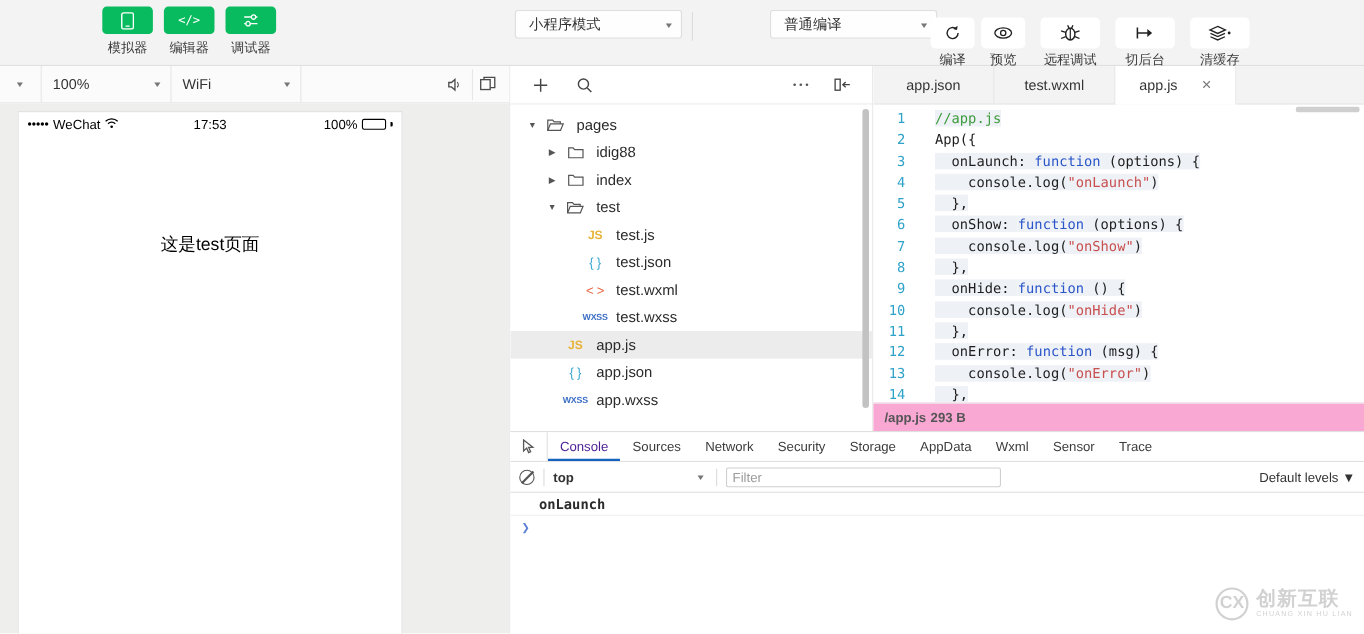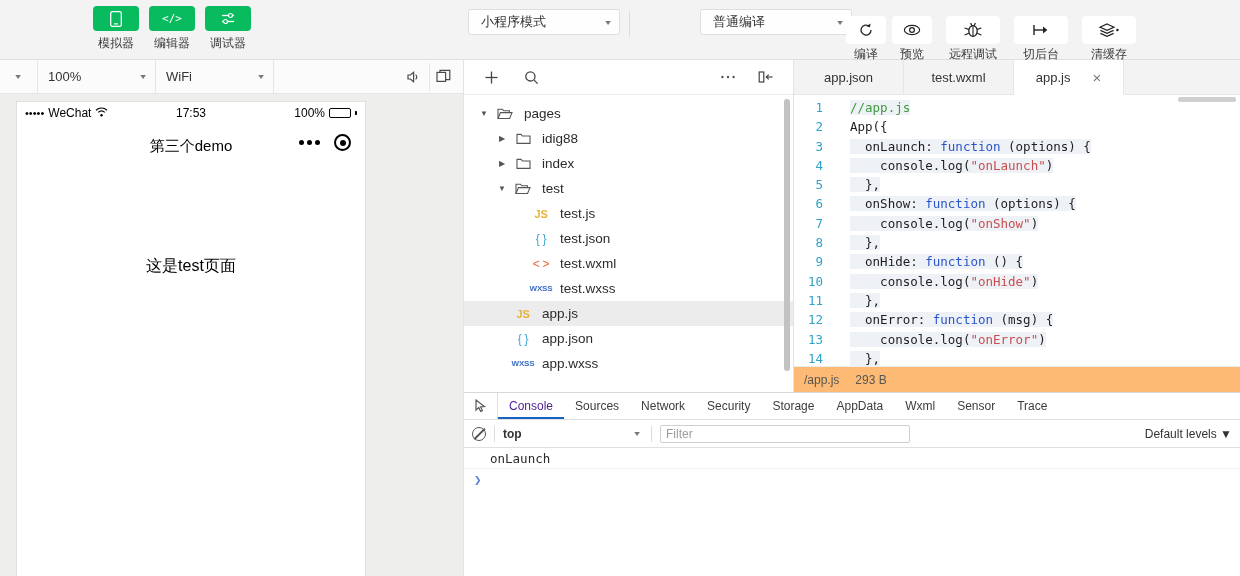--- a/index.html
+++ b/index.html
@@ -147,22 +147,22 @@
         color: #2fa2c9; }
   .ctext { padding-left: 18px; }
   .hl { background: #eef1f6; }
   .c-comment { color: #3d9a3d; }
   .c-kw { color: #2955c9; }
   .c-str { color: #c94f4f; }
   .c-plain { color: #1d1d1d; }
   .ed-scroll { position: absolute; right: 4px; top: 2px; width: 58px; height: 5px;
                background: #cfcfcf; border-radius: 2px; }
   .ed-status { height: 26px; flex: 0 0 26px; display: flex; align-items: center;
-               background: #fdba74; border-top: 1px solid #ededed; font-size: 12px;
-               color: #555; padding-left: 10px; gap: 16px; }
+               background: #f9a8d4; border-top: 1px solid #ededed; font-size: 12px;
+               color: #555; padding-left: 10px; gap: 4px; font-weight: bold; }
 
   
   .devtools { flex: 1 1 auto; display: flex; flex-direction: column;
               border-top: 1px solid #d8d8d8; background: #fff; min-height: 0; }
   .dt-tabs { height: 27px; flex: 0 0 27px; display: flex; align-items: stretch;
              border-bottom: 1px solid #e0e0e0; background: #fff; }
   .dt-cursor { width: 34px; display: flex; align-items: center; justify-content: center;
                border-right: 1px solid #e0e0e0; color: #5a5a5a; cursor: pointer; }
   .dt-tab { display: flex; align-items: center; padding: 0 11px; font-size: 12px;
             color: #3c3c3c; cursor: pointer; }
@@ -176,21 +176,21 @@
   .dt-vsep { width: 1px; height: 16px; background: #dcdcdc; }
   .ctx-sel { width: 140px; display: flex; align-items: center; justify-content: space-between;
              font-size: 12px; color: #333; cursor: pointer; padding-right: 4px; font-weight: bold; }
   .filter-box { width: 250px; height: 18px; border: 1px solid #cfcfcf; border-radius: 2px;
                 font-size: 12px; color: #333; padding: 0 5px; background: #fff; }
   .filter-box::placeholder { color: #9b9b9b; }
   .levels { font-size: 12px; color: #333; cursor: pointer; margin-left: 6px; }
   .con-out { flex: 1 1 auto; overflow: hidden; font-size: 12.5px;
              font-family: "DejaVu Sans Mono", "Liberation Mono", monospace; }
   .con-row { height: 21px; display: flex; align-items: center; padding-left: 26px;
-             border-bottom: 1px solid #f0f0f0; color: #2b2b2b; }
+             border-bottom: 1px solid #f0f0f0; color: #2b2b2b; font-weight: bold; }
   .con-prompt { height: 21px; display: flex; align-items: center; padding-left: 10px;
                 color: #5a7fd6; }
 
   
   .wm { position: absolute; right: 10px; bottom: 12px; display: flex; align-items: center;
         gap: 7px; opacity: 0.45; pointer-events: none; }
   .wm-mark { width: 30px; height: 30px; border: 2.5px solid #9a9a9a; border-radius: 50%;
              display: flex; align-items: center; justify-content: center;
              font-size: 16px; font-weight: bold; color: #9a9a9a; }
   .wm-txt { display: flex; flex-direction: column; line-height: 1; }
@@ -347,33 +347,20 @@
                   <path d="M1 3.2 A8 8 0 0 1 12 3.2" fill="none" stroke="#000" stroke-width="1.2"></path>
                   <path d="M3.2 5.4 A5 5 0 0 1 9.8 5.4" fill="none" stroke="#000" stroke-width="1.2"></path>
                   <circle cx="6.5" cy="8.2" r="1.2" fill="#000"></circle>
                 </svg>
             </span>
             <span class="ph-time">17:53</span>
             <span class="ph-right">
               <span>100%</span>
               <span class="batt-body"><span class="batt-fill"></span></span>
               <span class="batt-tip"></span>
-            </span>
-          </div>
-          <div class="ph-nav">
-            <span class="ph-title">第三个demo</span>
-            <span class="ph-caps">
-              <span class="caps-dots">
-                  <i></i>
-                  <i></i>
-                  <i></i>
-                </span>
-              <span class="caps-circle">
-                  <i></i>
-                </span>
             </span>
           </div>
           <div class="ph-body">
             <div class="ph-text">这是test页面</div>
           </div>
         </div>
       </div>
     </div>
 
     <div class="center">
@@ -557,13 +544,20 @@
           <div class="levels">Default levels ▼</div>
         </div>
         <div class="con-out" id="con-out">
           <div class="con-row">onLaunch</div>
             <div class="con-prompt">❯</div>
         </div>
       </div>
     </div>
   </div>
 
+  <div class="wm">
+    <div class="wm-mark">CX</div>
+    <div class="wm-txt">
+      <div class="wm-cn">创新互联</div>
+      <div class="wm-en">CHUANG XIN HU LIAN</div>
+    </div>
+  </div>
 </div>
 
 </body></html>

